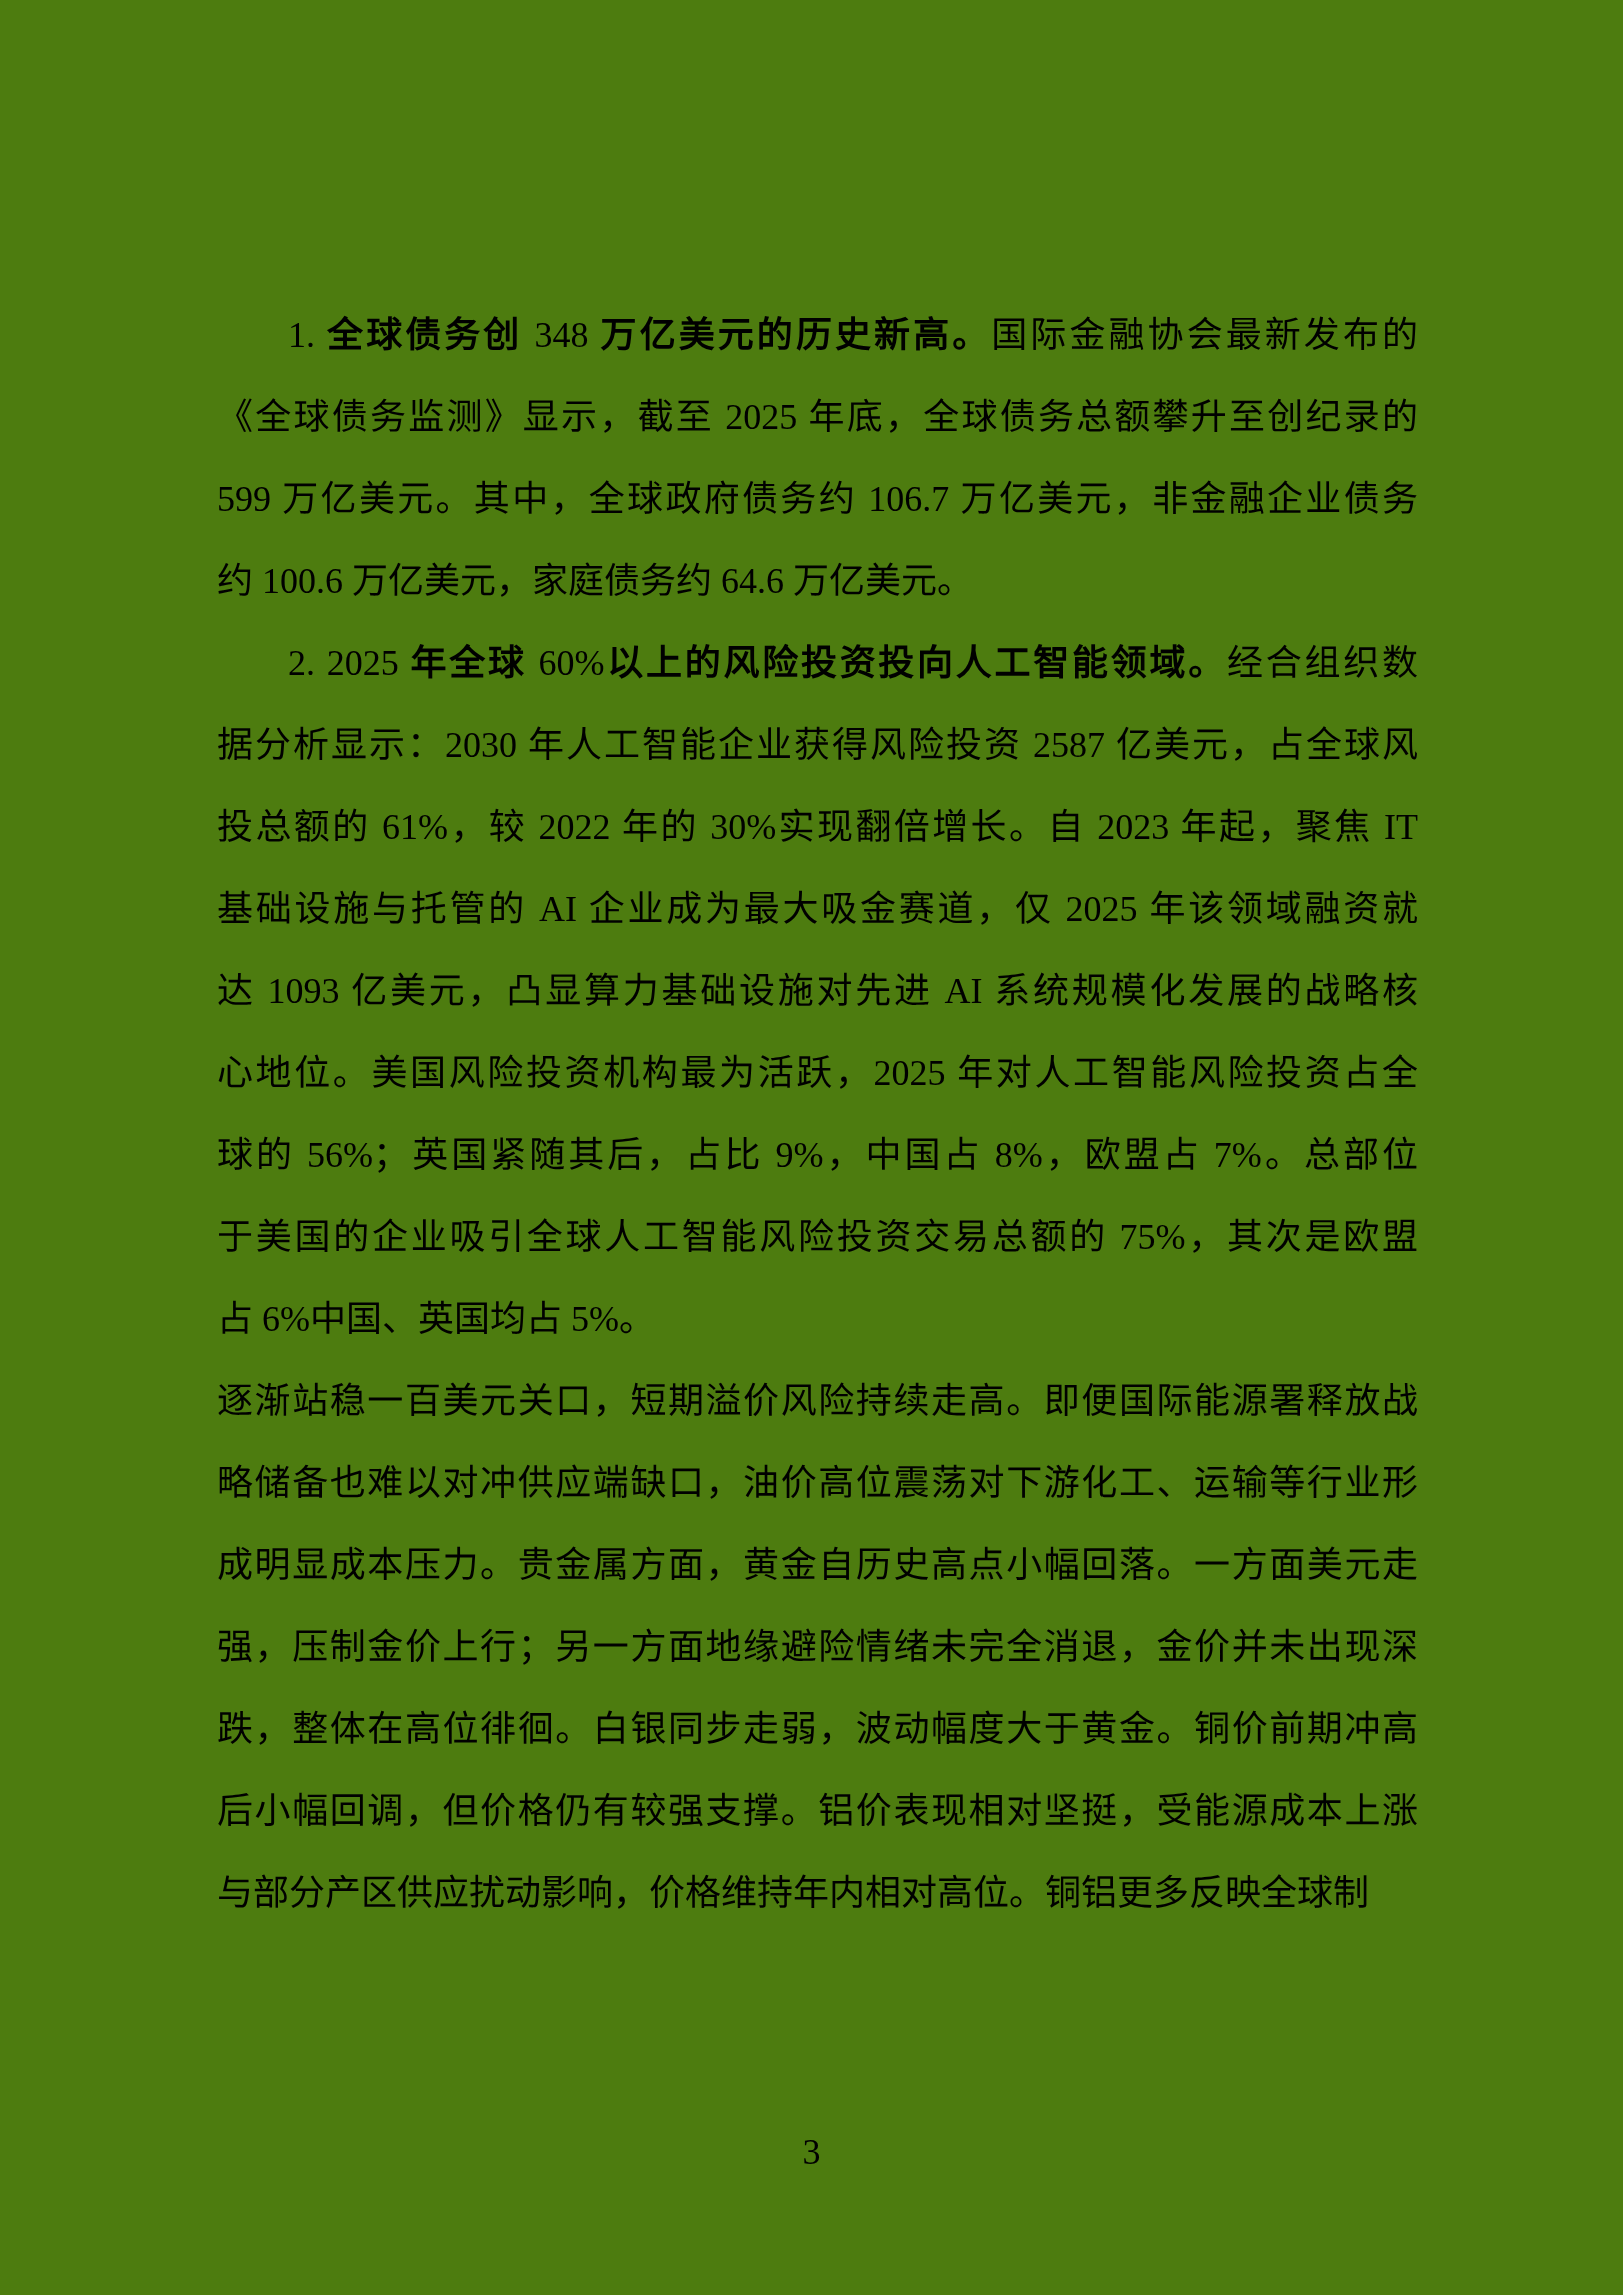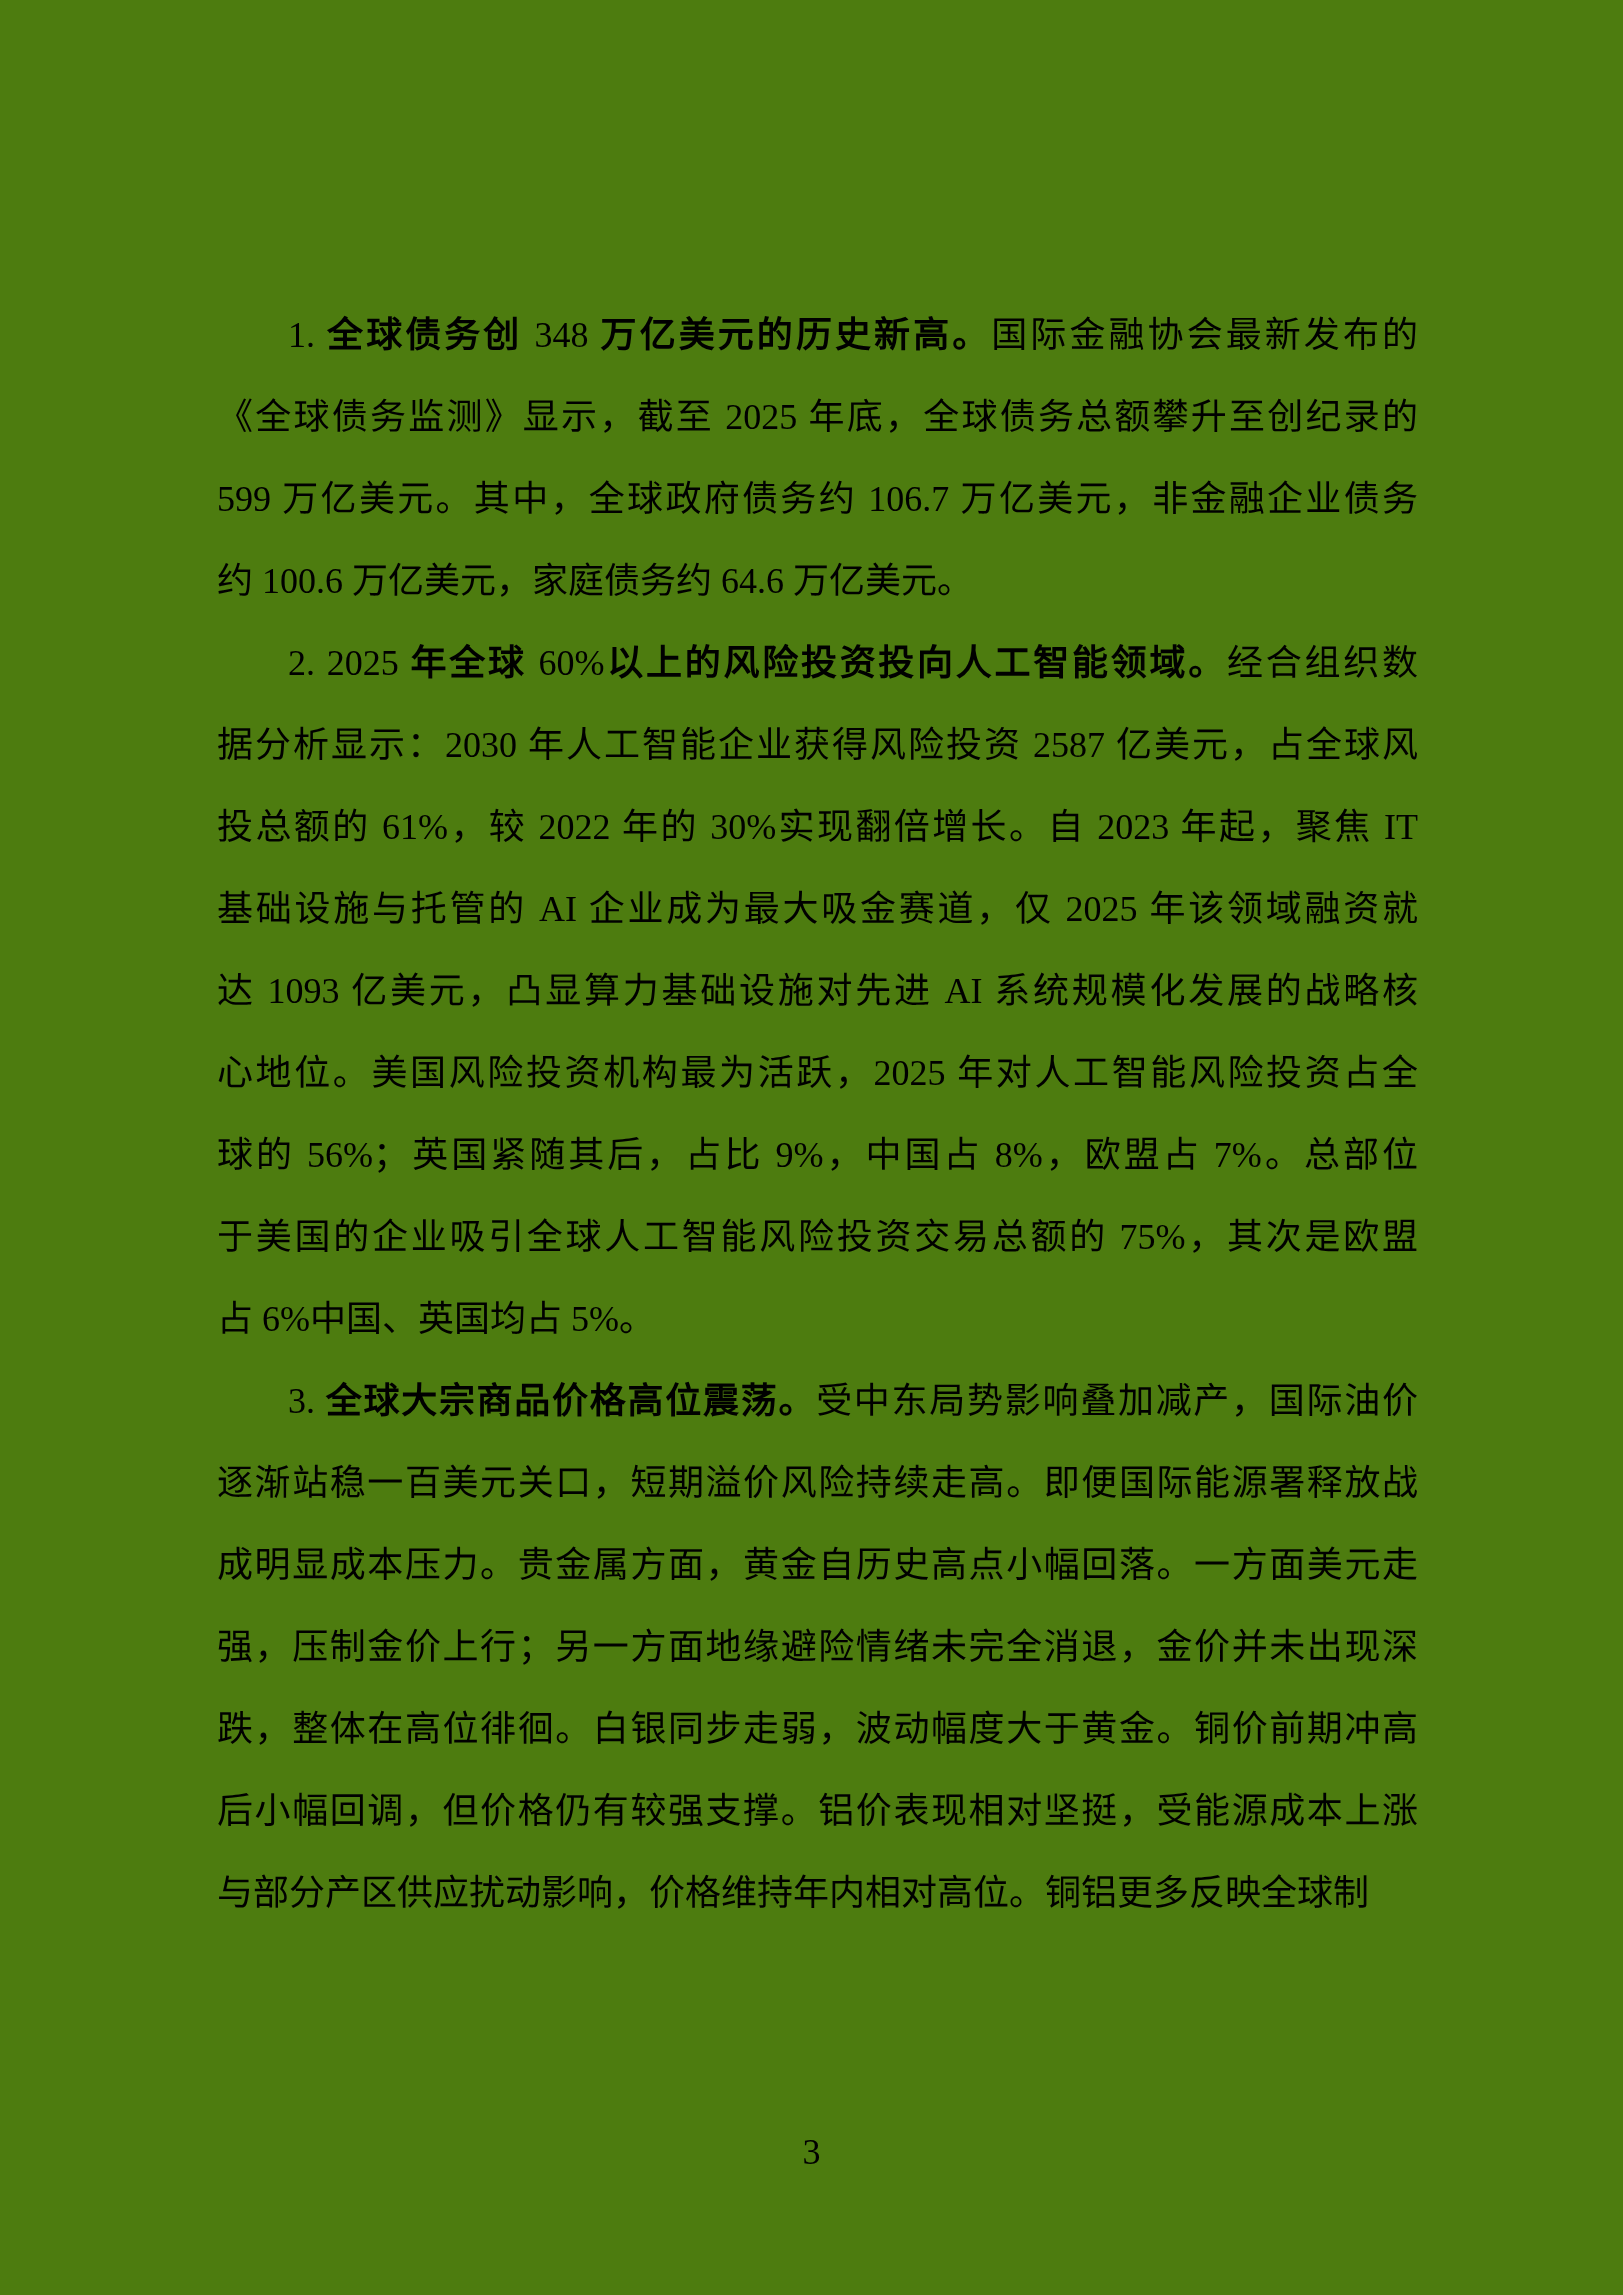--- a/index.html
+++ b/index.html
@@ -73,22 +73,22 @@
         <div class="line">据分析显示：2030 年人工智能企业获得风险投资 2587 亿美元，占全球风</div>
         <div class="line">投总额的 61%，较 2022 年的 30%实现翻倍增长。自 2023 年起，聚焦 IT</div>
         <div class="line">基础设施与托管的 AI 企业成为最大吸金赛道，仅 2025 年该领域融资就</div>
         <div class="line">达 1093 亿美元，凸显算力基础设施对先进 AI 系统规模化发展的战略核</div>
         <div class="line">心地位。美国风险投资机构最为活跃，2025 年对人工智能风险投资占全</div>
         <div class="line">球的 56%；英国紧随其后，占比 9%，中国占 8%，欧盟占 7%。总部位</div>
         <div class="line">于美国的企业吸引全球人工智能风险投资交易总额的 75%，其次是欧盟</div>
         <div class="line para-end">占 6%中国、英国均占 5%。</div>
       </div>
       <div class="para">
-        <div class="line first"><span class="lead"><span class="lat">3.</span> 全球大宗商品价格高位震荡。</span>受中东局势影响叠加减产，国际油价</div>
         <div class="line">逐渐站稳一百美元关口，短期溢价风险持续走高。即便国际能源署释放战</div>
+        <div class="line">略储备也难以对冲供应端缺口，油价高位震荡对下游化工、运输等行业形</div>
         <div class="line">成明显成本压力。贵金属方面，黄金自历史高点小幅回落。一方面美元走</div>
         <div class="line">强，压制金价上行；另一方面地缘避险情绪未完全消退，金价并未出现深</div>
         <div class="line">跌，整体在高位徘徊。白银同步走弱，波动幅度大于黄金。铜价前期冲高</div>
         <div class="line">后小幅回调，但价格仍有较强支撑。铝价表现相对坚挺，受能源成本上涨</div>
         <div class="line para-end">与部分产区供应扰动影响，价格维持年内相对高位。铜铝更多反映全球制</div>
       </div>
     </div>
   <div class="page-number">3</div>
 </div>
 

